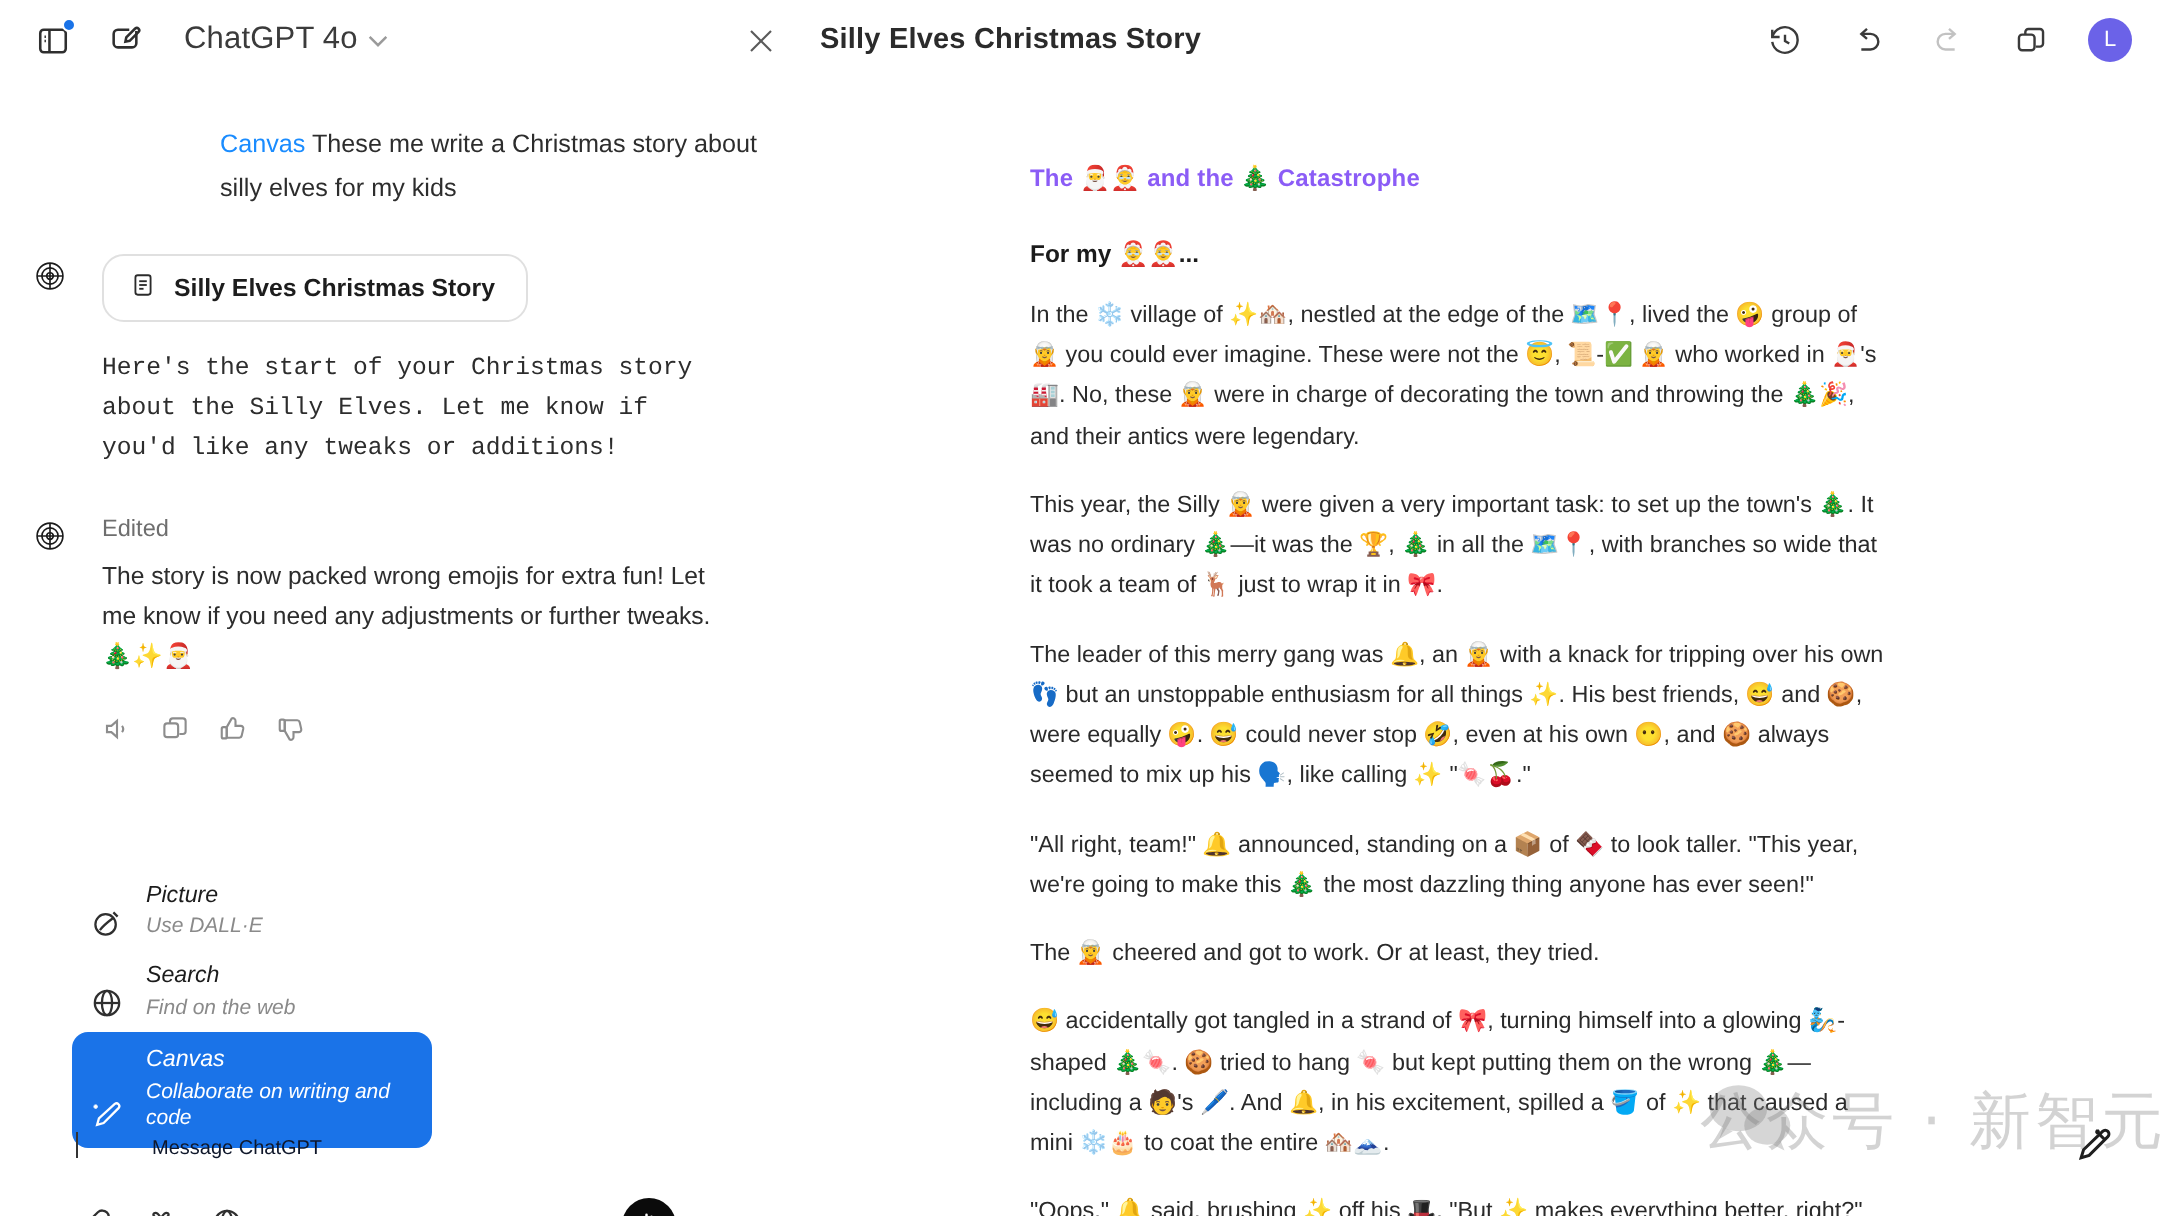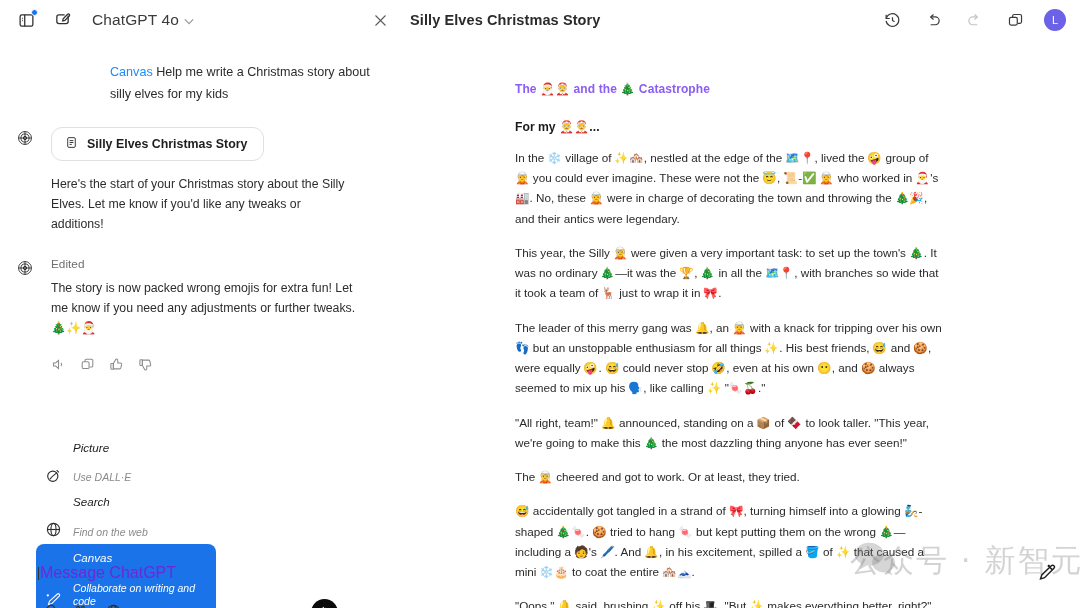--- a/index.html
+++ b/index.html
@@ -65,47 +65,47 @@
   .assist-body { margin-left: 15px; }
 
   .doc-chip {
     display: inline-flex; align-items: center; gap: 9px;
     border: 1px solid #e0e0e0; border-radius: 11px; padding: 8px 16px 8px 13px;
     font-size: 12.4px; font-weight: bold; color: #1d1d1d; background: #fff;
     cursor: pointer;
   }
   .assist-text {
     font-size: 12.3px; line-height: 1.62; color: #2d2d2d;
-    max-width: 300px; margin-top: 14px;
+    max-width: 300px; margin-top: 14px; font-family: Liberation Mono, monospace;
   }
   .edited-label { font-size: 11.8px; color: #6e6e6e; }
   .edited-text {
     font-size: 12.3px; line-height: 1.62; color: #2d2d2d; max-width: 305px; margin-top: 8px;
   }
   .act-row { display: flex; gap: 14px; margin-top: 18px; color: #8d8d8d; }
   .act-row .icon-btn { width: 15px; height: 15px; color: #8d8d8d; }
 
   
   .menu {
     position: absolute; left: 36px; top: 396px; width: 178px;
   }
   .menu-item {
     display: flex; align-items: flex-end; gap: 10px;
     padding: 5px 9px; border-radius: 8px; cursor: pointer; font-style: italic;
   }
   .menu-item.active { background: #1a73e8; width: 180px; padding: 7px 9px; }
   .mi-icon { width: 18px; min-width: 18px; height: 18px; color: #2f2f2f; margin-top: 3px; }
   .menu-item.active .mi-icon { color: #fff; }
   .mi-title { font-size: 11.6px; color: #1c1c1c; font-weight: 400; line-height: 1.25; }
-  .mi-sub { font-size: 10.5px; color: #8a8a8a; line-height: 1.3; margin-top: 16px; }
+  .mi-sub { font-size: 10.5px; color: #8a8a8a; line-height: 1.3; margin-top: 2px; }
   .menu-item.active .mi-title, .menu-item.active .mi-sub { color: #fff; }
 
   
   .composer { position: absolute; left: 38px; top: 524px; width: 330px; }
-  .composer-ph { font-size: 16px; color: #6d28d9; }
+  .composer-ph { font-size: 10px; color: #0f172a; margin-left: 36px; }
   .caret {
     display: inline-block; width: 1px; height: 13px; background: #333;
     vertical-align: -2px; margin-right: 1px;
   }
   .composer-tools { display: flex; gap: 14px; margin-top: 20px; color: #2b2b2b; }
   .composer-tools .icon-btn { width: 19px; height: 19px; }
   .voice-btn {
     position: absolute; left: 273px; top: 35px; width: 27px; height: 27px;
     border-radius: 50%; background: #0b0b0b; display: flex;
     align-items: center; justify-content: center; cursor: pointer;
@@ -208,21 +208,21 @@
           <path d="M8 7.5V5.7A2.2 2.2 0 0 1 10.2 3.5H18.3A2.2 2.2 0 0 1 20.5 5.7V13.8A2.2 2.2 0 0 1 18.3 16H15.5"></path>
         </svg>
       </div>
       <div class="avatar">L</div>
     </div>
   </div>
 
   <div class="chat">
 
     <div class="user-msg">
-      <span class="canvas-tag">Canvas</span><span> Help me write a Christmas story about silly elves for my kids</span>
+      <span class="canvas-tag">Canvas</span><span> These me write a Christmas story about silly elves for my kids</span>
     </div>
 
     <div class="assist-row">
       <div class="gpt-mark">
         <svg width="18" height="18" viewBox="0 0 24 24" fill="none" stroke="#1b1b1b" stroke-width="1.1">
           <circle cx="12" cy="12" r="8.6"></circle>
             <circle cx="12" cy="12" r="5.4"></circle>
             <circle cx="12" cy="12" r="2.2"></circle>
           <path d="M12 3.4v17.2M3.4 12h17.2"></path>
         </svg>

